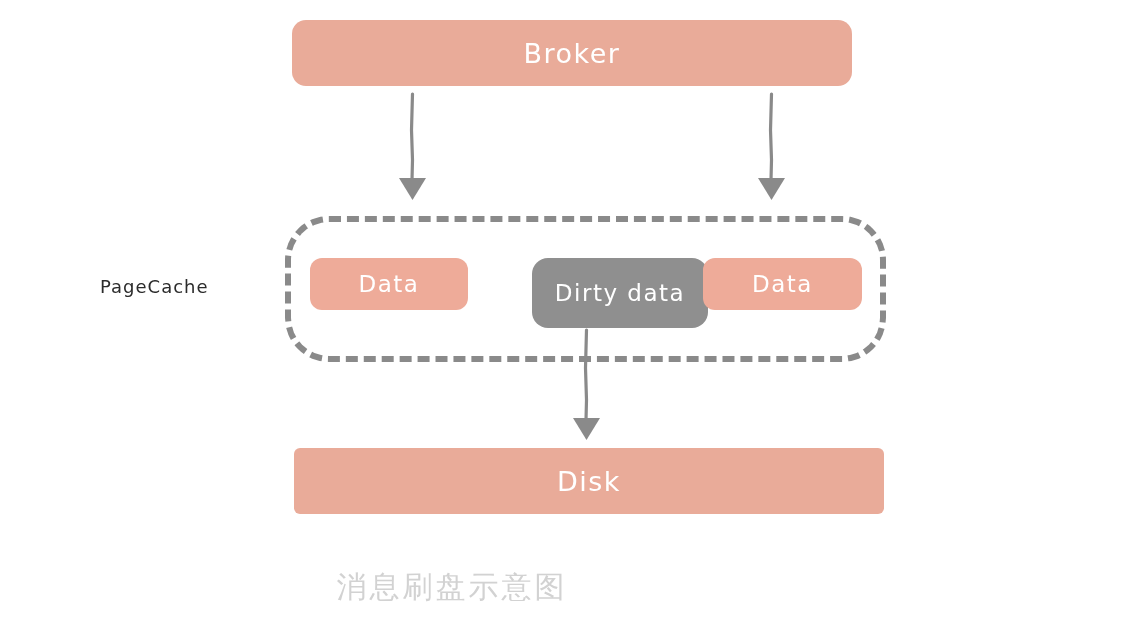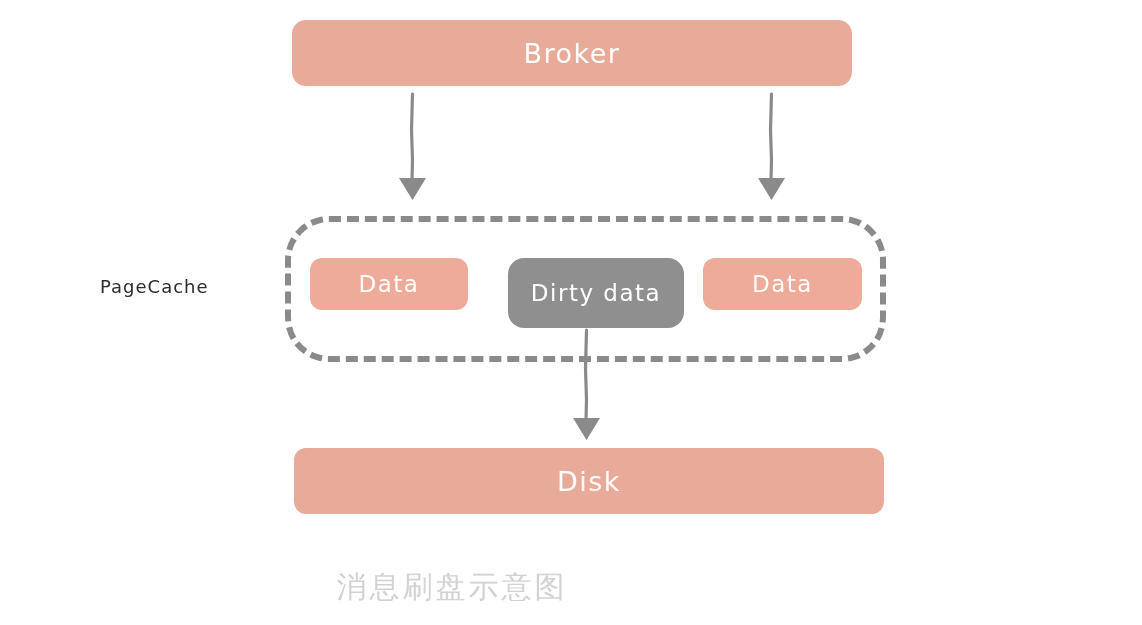--- a/index.html
+++ b/index.html
@@ -45,40 +45,40 @@
     border-radius: 14px;
     font-size: 27px;
   }
 
   .box-disk {
     left: 294px;
     top: 448px;
     width: 590px;
     height: 66px;
     background: #e9ab99;
-    border-radius: 12px;
+    border-radius: 6px;
     font-size: 27px;
   }
 
   .box-data {
     background: #eeab99;
     border-radius: 12px;
     font-size: 23px;
     height: 52px;
   }
 
   .box-dirty {
     background: #8f8f8f;
     border-radius: 16px;
     font-size: 23px;
     height: 70px;
   }
 
   .cache-item-0 { left: 310px; top: 258px; width: 158px; }
-  .cache-item-1 { left: 508px; top: 258px; width: 176px; align-items: center; }
+  .cache-item-1 { left: 532px; top: 258px; width: 176px; align-items: center; }
   .cache-item-2 { left: 703px; top: 258px; width: 159px; }
 
   
   .pagecache-frame {
     position: absolute;
     left: 285px;
     top: 216px;
     width: 601px;
     height: 146px;
     box-sizing: border-box;

